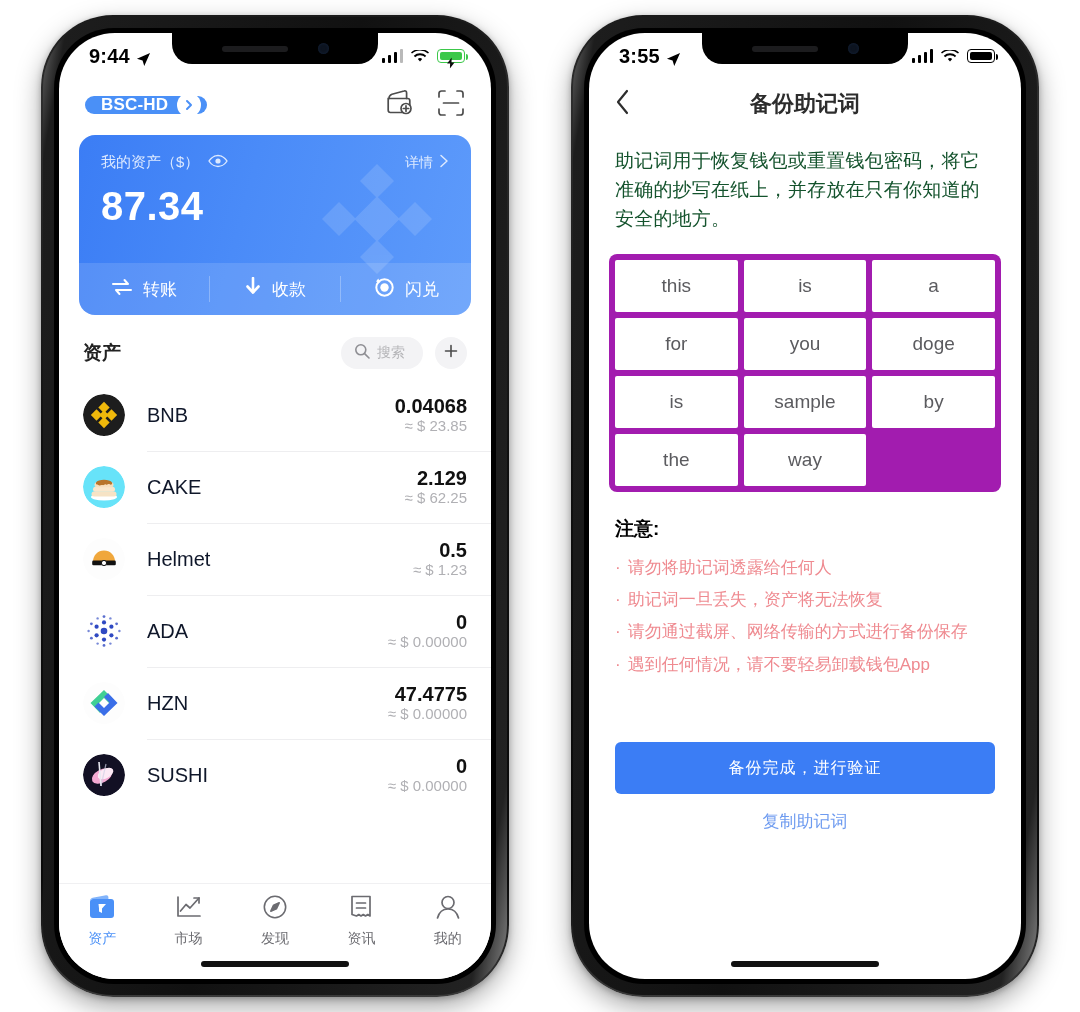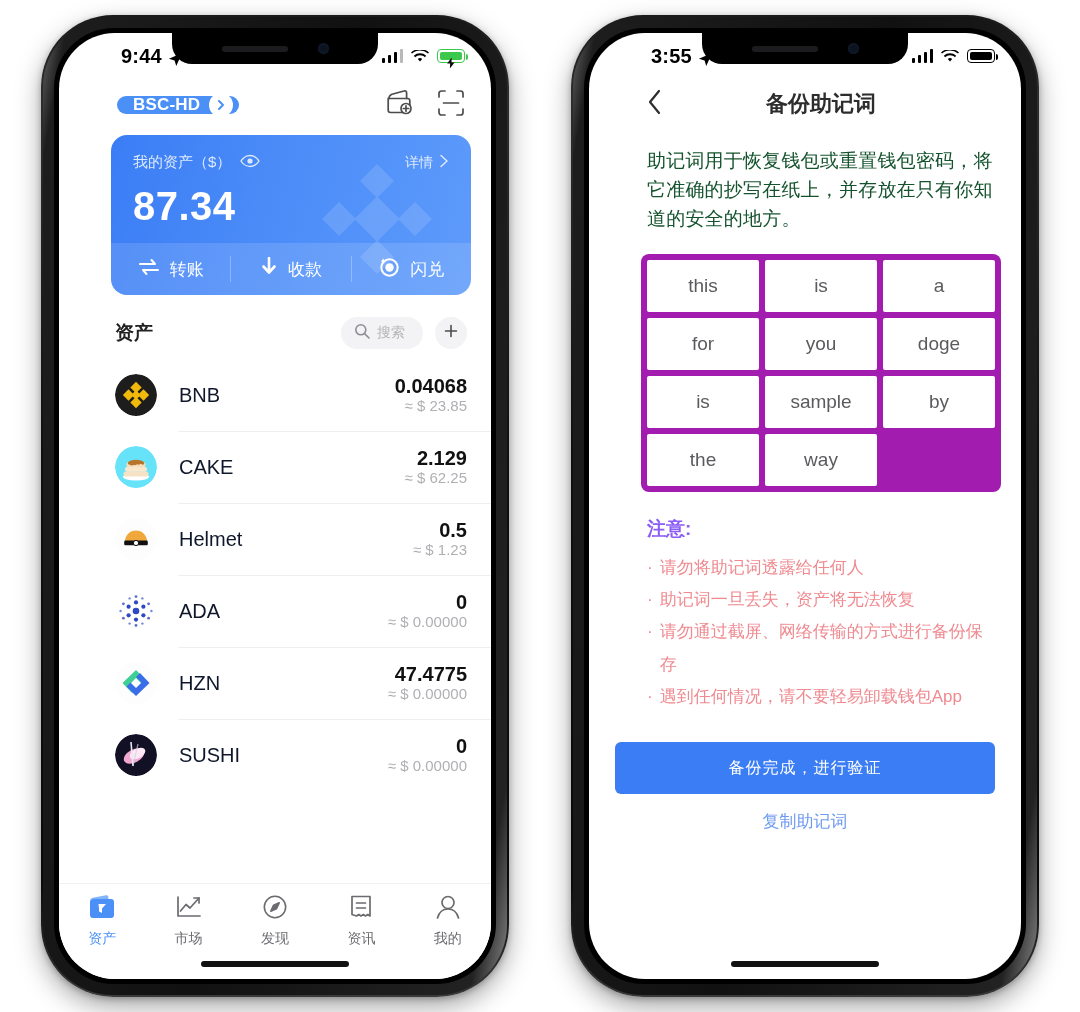--- a/index.html
+++ b/index.html
@@ -43,21 +43,20 @@
     border-radius: 60px;
     background:#000;
     padding: 5px;
   }
   .screen {
     position: relative;
     width: 100%; height: 100%;
     border-radius: 56px;
     background: #ffffff;
     overflow: hidden;
-    padding-left: 32px;
   }
   .notch {
     position: absolute;
     top: 0; left: 50%; transform: translateX(-50%);
     width: 206px; height: 31px;
     background: #000;
     border-bottom-left-radius: 20px;
     border-bottom-right-radius: 20px;
     z-index: 30;
     display:flex; align-items:center; justify-content:center; gap:30px;
@@ -125,21 +124,21 @@
   }
   .bc-top { padding: 18px 22px 14px 22px; position:relative; z-index:2;}
   .bc-row1 { display:flex; align-items:center; justify-content:space-between; }
   .bc-title { color:#dce9ff; font-size:15px; display:flex; align-items:center; gap:9px;}
   .bc-detail { color:#dce9ff; font-size:14px; display:flex; align-items:center; gap:6px;}
   .bc-amount { color:#fff; font-size:40px; font-weight:600; margin-top:12px; letter-spacing:.5px;}
   .bc-actions {
     display:flex; align-items:stretch;
     background: rgba(255,255,255,.13);
     height: 52px;
-    position:relative; z-index:2;
+    position:relative; z-index:2;margin-top:20px;
   }
   .bc-act {
     flex:1; display:flex; align-items:center; justify-content:center; gap:10px;
     color:#fff; font-size:17px; font-weight:500;
   }
   .bc-sep { width:1px; background:rgba(255,255,255,.28); margin:13px 0;}
 
   .assets-head {
     display:flex;align-items:center;justify-content:space-between;
     padding: 22px 24px 10px 24px;
@@ -212,21 +211,21 @@
     gap:6px;
   }
   .mword {
     background:#fff;
     height: 52px;
     display:flex;align-items:center;justify-content:center;
     font-size:19px; color:#5b5b5f;
     border-radius:2px;
   }
   .notice { padding: 24px 26px 0 26px; }
-  .notice-title { color:#8b5cf6; font-size:19px; font-weight:700; margin-bottom:10px;}
+  .notice-title { color:#000000; font-size:19px; font-weight:700; margin-bottom:10px;}
   .notice-item { color:#ef8a90; font-size:17px; line-height:1.9; display:flex; gap:7px;}
   .notice-item .dot { color:#ef8a90; }
 
   .p2-bottom { position:absolute; left:0; right:0; bottom:0; padding: 0 26px 0 26px; }
   .primary-btn {
     height:52px; border-radius:6px; background:#3b7df5;
     display:flex;align-items:center;justify-content:center;
     color:#fff; font-size:16px; font-weight:500; letter-spacing:1px;
   }
   .copy-link { text-align:center; color:#6e9bf0; font-size:17px; margin-top:16px;}

